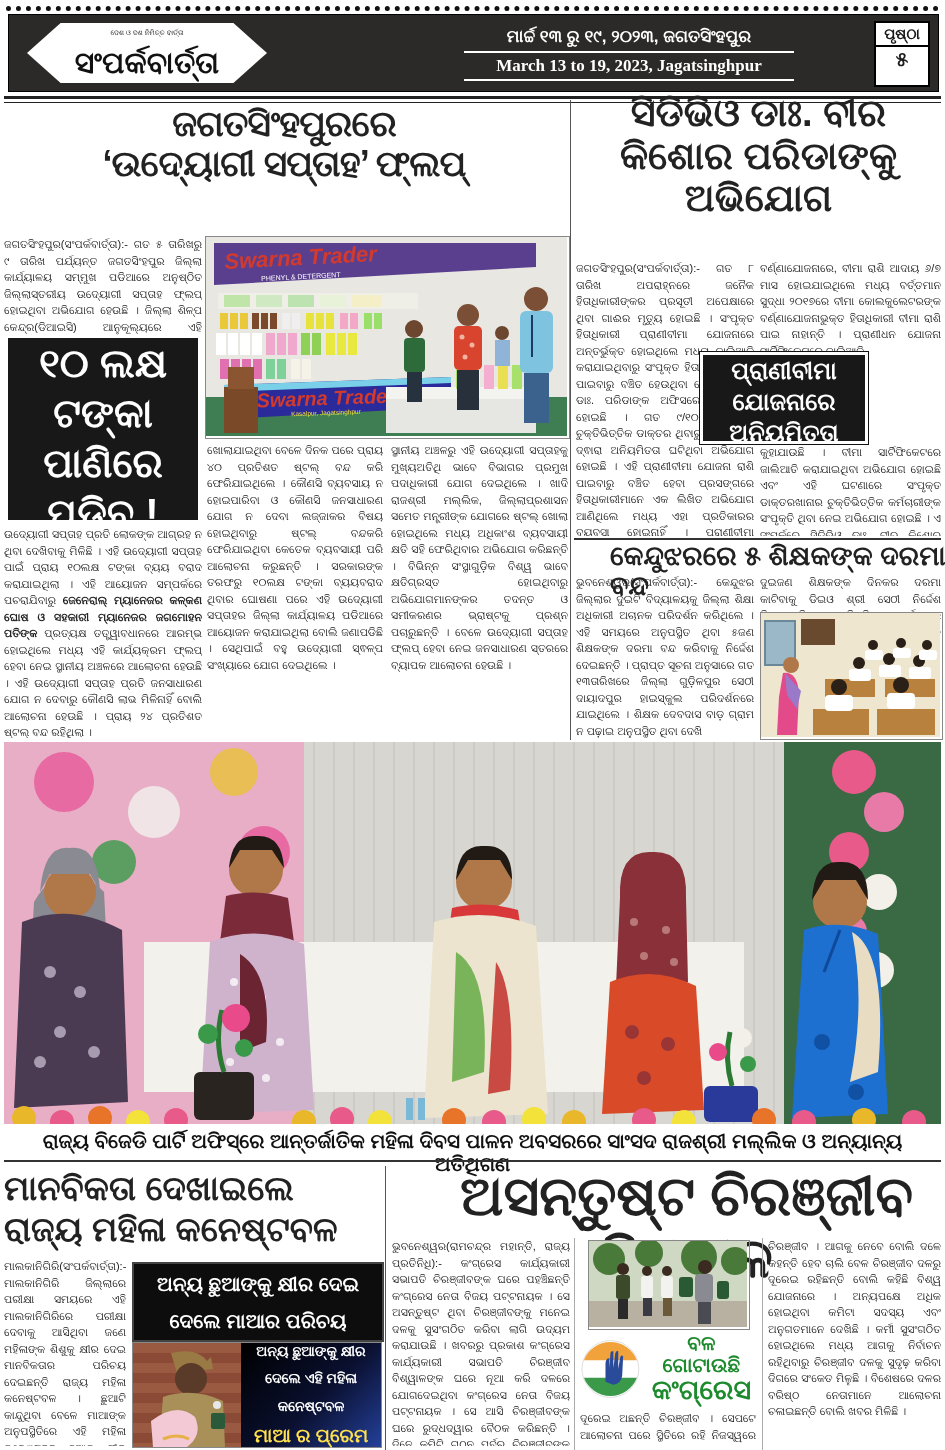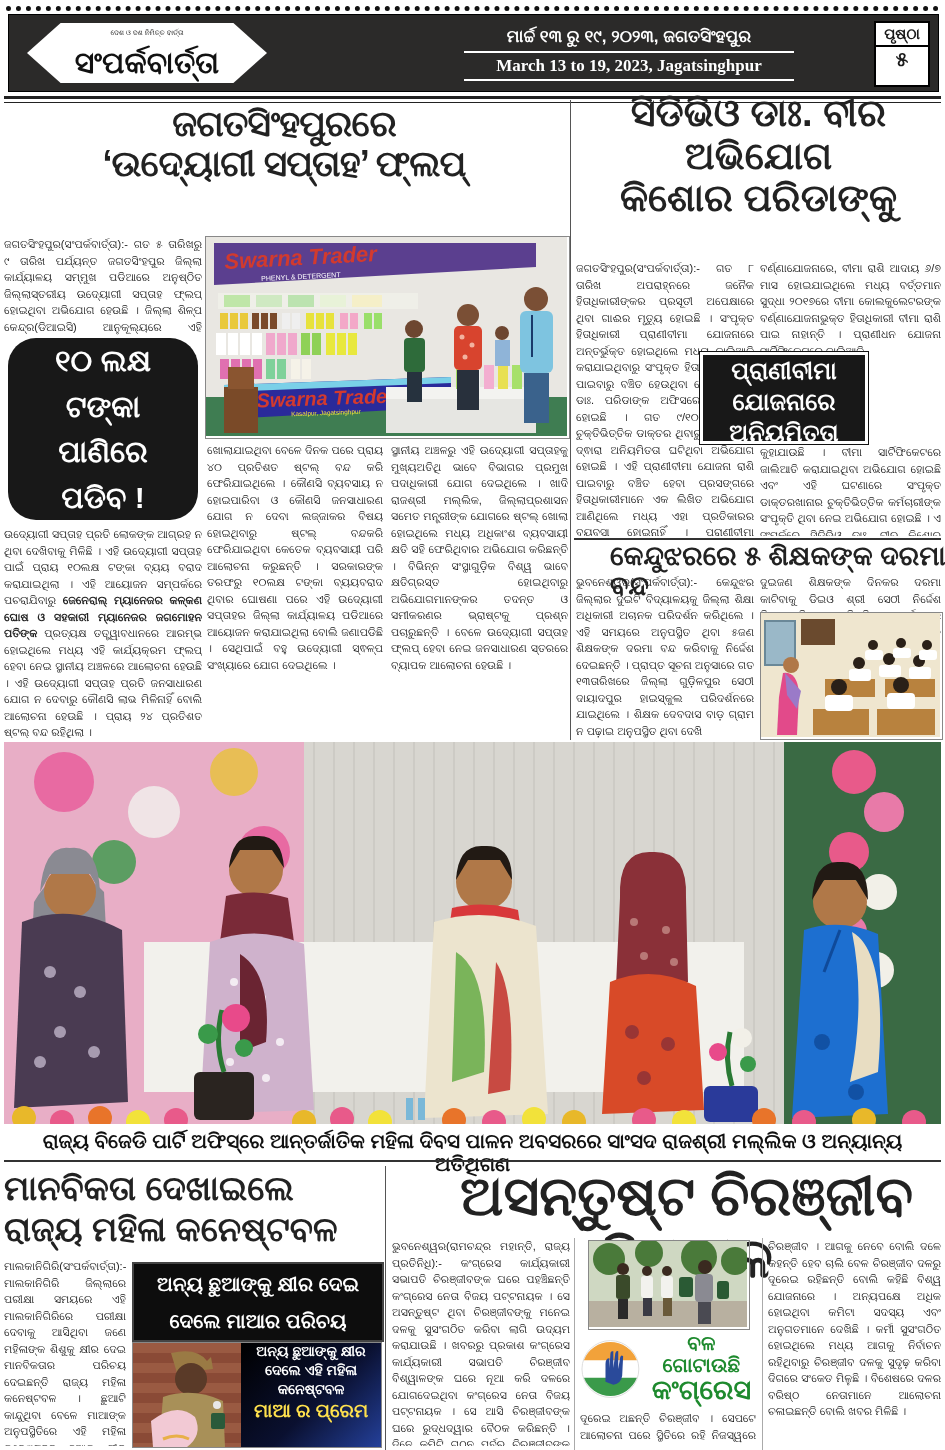--- a/index.html
+++ b/index.html
@@ -28,27 +28,27 @@
   .hl-md{font-size:27px;text-align:left;margin-left:36px;}
   .hl-bl{font-size:34px;text-align:left;line-height:1.2;}
   
   .body-txt{font-size:11px;line-height:1.5;text-align:justify;color:#222;overflow:hidden;}
   .body-txt b{font-weight:bold;}
   .vrule{border-left:1px solid #555;}
   .hrule{border-top:2px solid #333;}
   
   .blackbox{background:#181818;color:#fff;display:flex;flex-direction:column;justify-content:space-around;
         align-items:center;text-align:center;font-weight:bold;}
-  .bb-l{font-size:30px;line-height:1.25;border-radius:28px;}
+  .bb-l{font-size:40px;line-height:1.25;}
   .bb-m{font-size:24px;line-height:1.3;}
   .caption{font-size:20px;font-weight:bold;text-align:center;color:#111;}
   .banner2{background:#0d0d0d;color:#fff;text-align:center;font-weight:bold;font-size:20px;line-height:1.5;
         border:2px solid #444;display:flex;flex-direction:column;justify-content:center;}
   .inset-right{background:linear-gradient(135deg,#000 0%,#0a1030 55%,#24409a 100%);color:#fff;text-align:center;
-        font-weight:bold;display:flex;flex-direction:column;justify-content:flex-start;gap:2px;}
+        font-weight:bold;display:flex;flex-direction:column;justify-content:space-between;gap:10px;}
   .inset-right .w{font-size:14px;}
   .inset-right .y{color:#ffe14d;font-size:19px;}
   .congress-txt{color:#1e8a2e;font-weight:bold;text-align:center;line-height:1.1;}
   .photo-frame{border:1px solid #888;}
   svg text{font-family:"Liberation Sans","DejaVu Sans",sans-serif;}
 </style>
 </head>
 <body>
 
 <div id="page">
@@ -71,22 +71,22 @@
   </div>
   <div class="abs dblrule" style="left:4px;top:96px;width:937px;"></div>
 
   <div class="abs hl hl-xl" style="left:0px;top:104px;width:568px;">
     <div>ଜଗତସିଂହପୁରରେ</div>
     <div>‘ଉଦ୍ୟୋଗୀ ସପ୍ତାହ’ ଫ୍ଲପ୍</div>
   </div>
 
   <div class="abs hl hl-lg" style="left:572px;top:92px;width:373px;">
     <div>ସିଡିଭିଓ ଡାଃ. ବୀର</div>
+    <div>କିଶୋର ପରିଡାଙ୍କୁ</div>
     <div>ଅଭିଯୋଗ</div>
-    <div>କିଶୋର ପରିଡାଙ୍କୁ</div>
   </div>
 
   <div class="abs vrule" style="left:570px;top:100px;height:640px;"></div>
 
   <div class="abs body-txt" style="left:4px;top:236px;width:198px;height:100px;">ଜଗତସିଂହପୁର(ସଂପର୍କବାର୍ତ୍ତା):- ଗତ ୫ ତାରିଖରୁ ୯ ତାରିଖ ପର୍ଯ୍ୟନ୍ତ ଜଗତସିଂହପୁର ଜିଲ୍ଲା କାର୍ଯ୍ୟାଳୟ ସମ୍ମୁଖ ପଡିଆରେ ଅନୁଷ୍ଠିତ ଜିଲ୍ଲାସ୍ତରୀୟ ଉଦ୍ୟୋଗୀ ସପ୍ତାହ ଫ୍ଲପ୍ ହୋଇଥିବା ଅଭିଯୋଗ ହେଉଛି । ଜିଲ୍ଲା ଶିଳ୍ପ କେନ୍ଦ୍ର(ଡିଆଇସି) ଆନୁକୂଲ୍ୟରେ ଏହି ଉଦ୍ୟୋଗୀ ସପ୍ତାହ ଆରମ୍ଭ ହୋଇଥିଲେ ମଧ୍ୟ କୌଣସି ବ୍ୟକ୍ତି ବା ଜନସାଧାରଣ ଯୋଗ ନ ଦେବାରୁ</div>
 
   <div class="abs blackbox bb-l" style="left:8px;top:338px;width:190px;height:182px;">
     <span>୧୦ ଲକ୍ଷ</span>
     <span>ଟଙ୍କା</span>
     <span>ପାଣିରେ</span>

